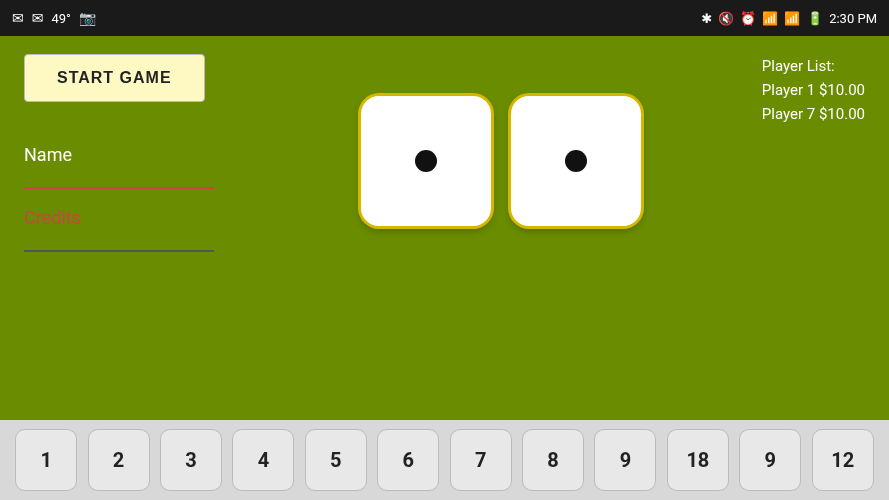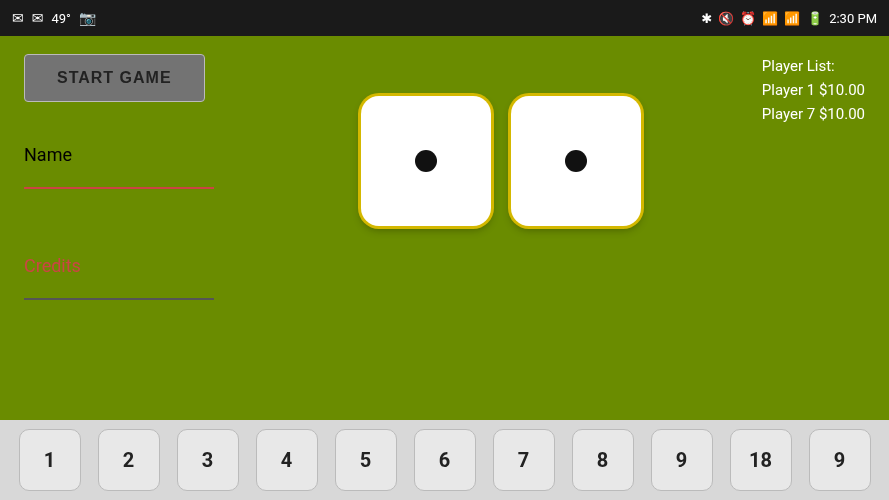--- a/index.html
+++ b/index.html
@@ -51,21 +51,21 @@
 
     
     #top-area {
       display: flex;
       align-items: flex-start;
       padding: 18px 24px 0 24px;
       justify-content: space-between;
     }
 
     #start-game-button {
-      background: #737373;
+      background: #fef9c3;
       border: 1px solid #bbb;
       border-radius: 4px;
       padding: 14px 32px;
       font-size: 16px;
       font-weight: bold;
       letter-spacing: 1px;
       cursor: pointer;
       color: #222;
     }
 
@@ -83,28 +83,27 @@
       flex-direction: column;
       gap: 18px;
     }
 
     .field-group {
       display: flex;
       flex-direction: column;
     }
 
     .field-label {
-      color: #000000;
+      color: #ffffff;
       font-size: 18px;
       margin-bottom: 2px;
     }
 
     .field-label.credits-label {
       color: #cc4444;
-      margin-top: 48px;
     }
 
     .field-input {
       background: transparent;
       border: none;
       border-bottom: 2px solid;
       outline: none;
       font-size: 16px;
       color: white;
       width: 190px;
@@ -241,15 +240,16 @@
       <div class="num-button">2</div>
       <div class="num-button">3</div>
       <div class="num-button">4</div>
       <div class="num-button">5</div>
       <div class="num-button">6</div>
       <div class="num-button">7</div>
       <div class="num-button">8</div>
       <div class="num-button">9</div>
       <div class="num-button">18</div>
       <div class="num-button">9</div>
+      <div class="num-button">12</div>
     </div>
 
 </div>
 
 </body></html>

